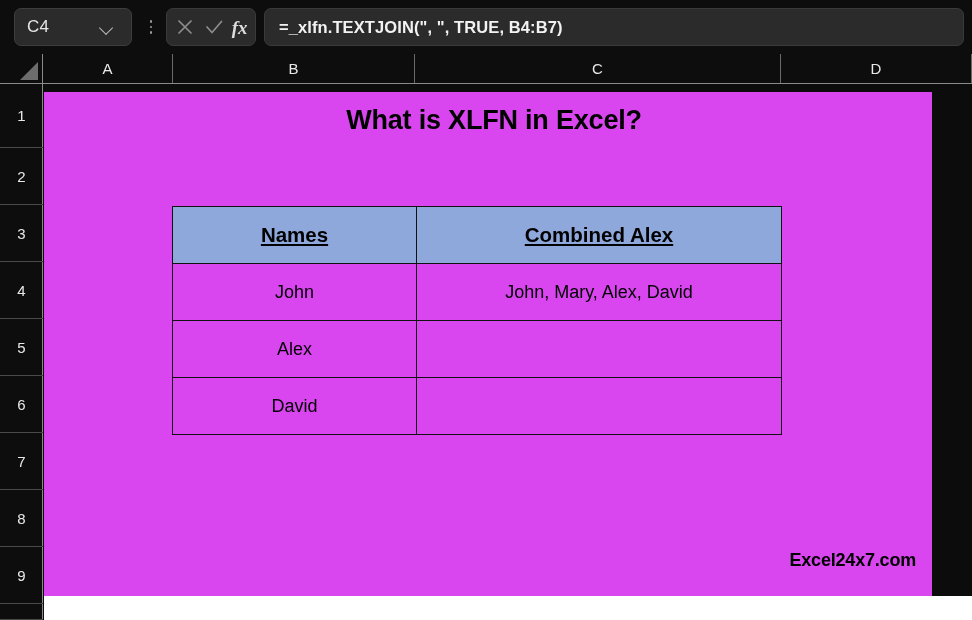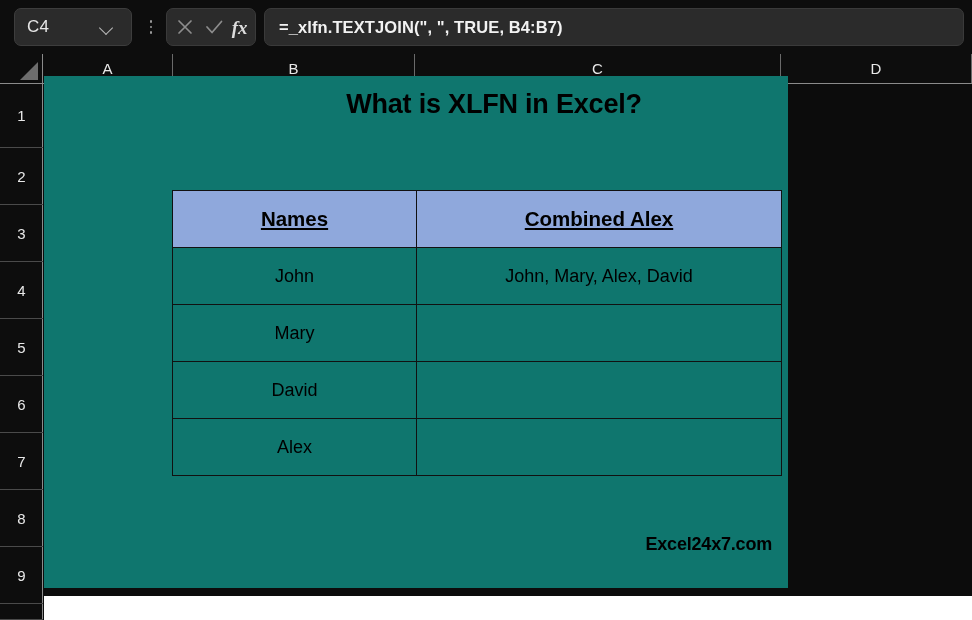--- a/index.html
+++ b/index.html
@@ -171,23 +171,23 @@
     justify-content: center;
     color: #e8e8e8;
     font-size: 15px;
     border-bottom: 1px solid #4a4a4a;
     cursor: pointer;
   }
 
   
   .sheet {
     position: absolute;
-    left: 44px; top: 76px;
-    width: 744px; height: 512px;
-    background: #0f766e;
+    left: 44px; top: 92px;
+    width: 888px; height: 512px;
+    background: #d946ef;
     overflow: hidden;
   }
 
   .sheet-title {
     position: absolute;
     left: 0; top: 13px;
     width: 900px;
     text-align: center;
     font-size: 27px;
     font-weight: 700;
@@ -310,31 +310,27 @@
           <th class="col-names" style="background: rgb(143, 168, 220);">Names</th>
           <th class="col-combined" style="background: rgb(143, 168, 220);">Combined Alex</th>
         </tr>
       </thead>
       <tbody id="table-body">
           <tr>
             <td class="col-names">John</td>
             <td class="col-combined cell-combined-value">John, Mary, Alex, David</td>
           </tr>
           <tr>
-            <td class="col-names">Mary</td>
+            <td class="col-names">Alex</td>
             <td class="col-combined cell-combined-value"></td>
           </tr>
           <tr>
             <td class="col-names">David</td>
             <td class="col-combined cell-combined-value"></td>
           </tr>
-          <tr>
-            <td class="col-names">Alex</td>
-            <td class="col-combined cell-combined-value"></td>
-          </tr>
         </tbody>
     </table>
 
     <div class="watermark">Excel24x7.com</div>
   </div>
 
   <div class="bottom-strip"></div>
 </div>
 
 </body></html>

